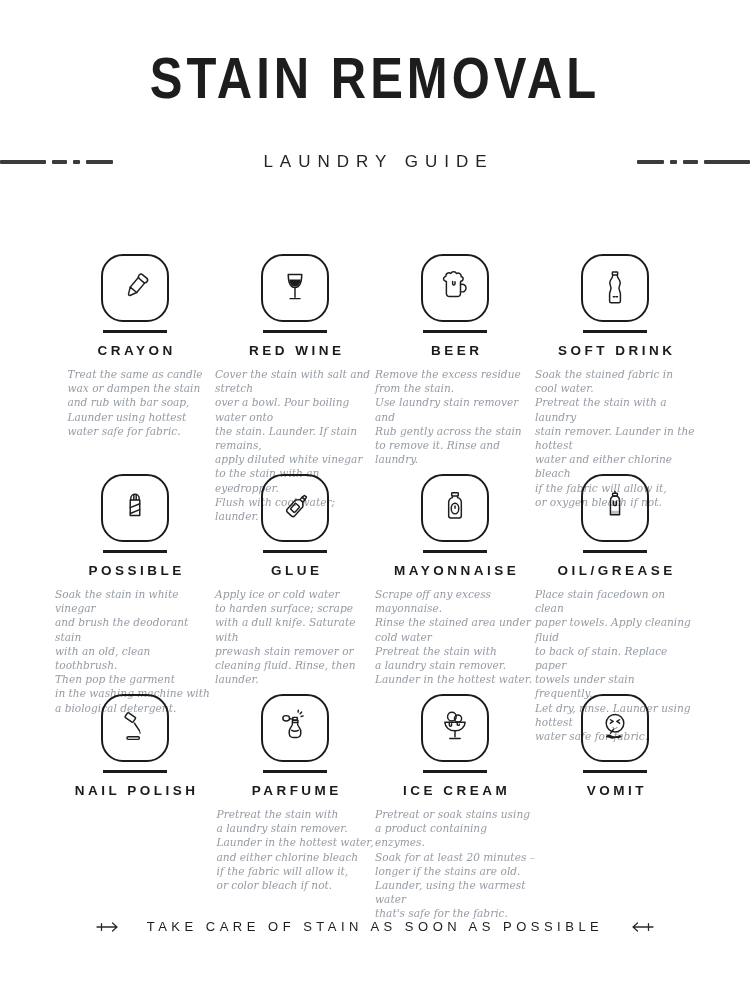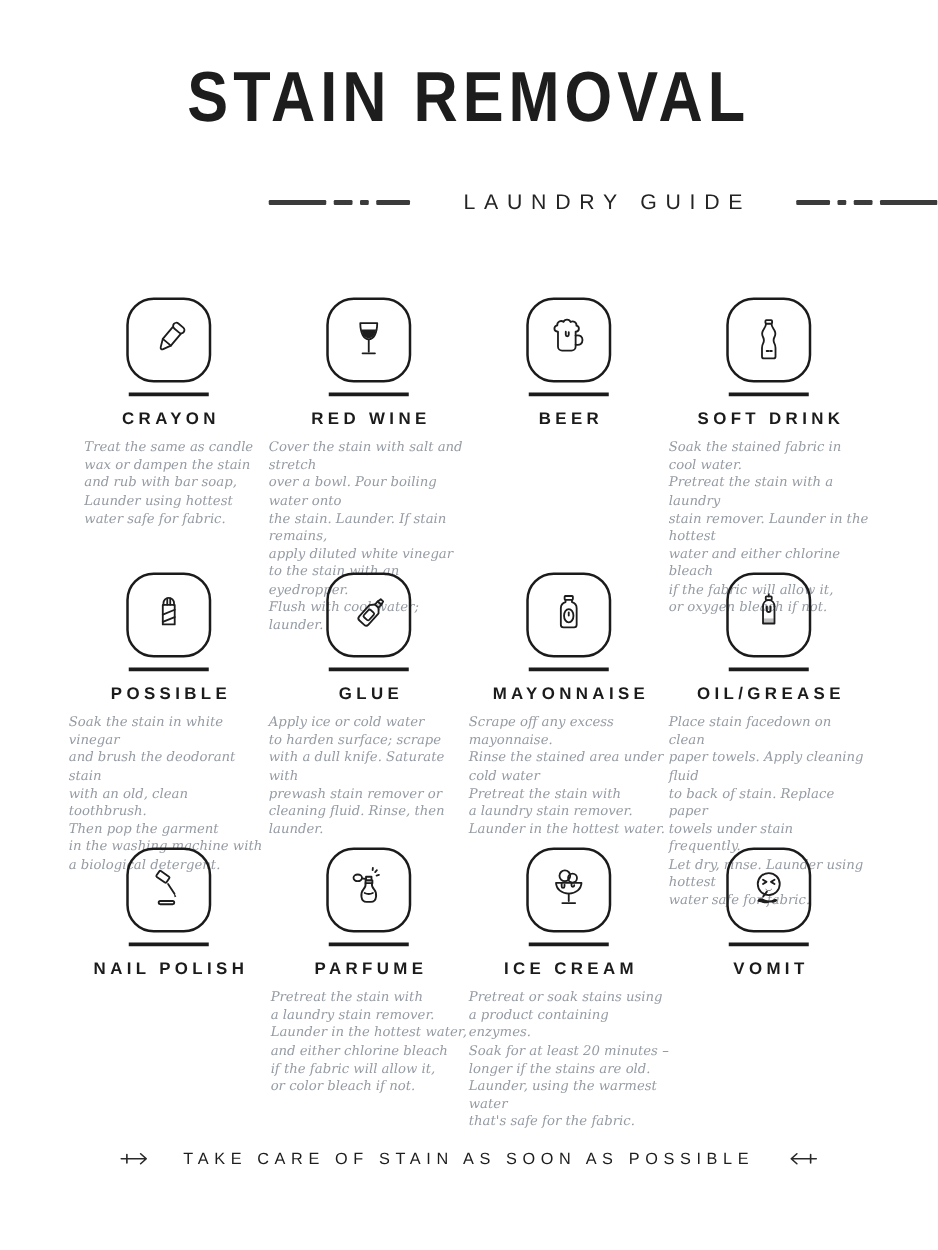--- a/index.html
+++ b/index.html
@@ -12,32 +12,32 @@
 
   .main-title{
     position:absolute;top:46px;left:0;right:0;
     text-align:center;font-size:49px;font-weight:600;letter-spacing:4px;
     color:#1d1d1d;transform:scaleY(1.16);transform-origin:top center;
     white-space:nowrap;
   }
 
   .divider-row{
     position:absolute;top:150px;left:0;right:0;height:24px;
-    display:flex;align-items:center;justify-content:flex-end;
+    display:flex;align-items:center;justify-content:space-between;
   }
   .dash-group{display:flex;align-items:center;gap:6px;}
   .dash{height:3.5px;background:#3b3b3b;border-radius:1px;}
   .d46{width:46px}.d27{width:27px}.d15{width:15px}.d7{width:7px}
   .subtitle{
     font-size:17px;letter-spacing:7px;color:#242424;margin:0 36px;
     font-weight:400;white-space:nowrap;text-indent:7px;
   }
 
   .grid{
-    position:absolute;top:238px;left:55px;
+    position:absolute;top:254px;left:55px;
     display:grid;grid-template-columns:repeat(4,160px);grid-auto-rows:220px;
   }
   .cell{display:flex;flex-direction:column;align-items:center;}
   .iconbox{
     width:68px;height:68px;box-sizing:border-box;
     border:2.4px solid #1b1b1b;border-radius:22px;
     display:flex;align-items:center;justify-content:center;flex:0 0 auto;
   }
   .glyph{width:44px;height:44px;stroke:#1d1d1d;fill:none;
     stroke-width:1.6;stroke-linecap:round;stroke-linejoin:round;}
@@ -126,20 +126,25 @@
       <div class="iconbox">
         <svg class="glyph" viewBox="0 0 48 48">
           <path d="M13.8 16.6 c-2.8 -0.4 -3.4 -4.4 0.2 -5.3 c-0.4 -3.1 3.2 -4.9 5.4 -3.1 c1.1 -2.7 5.2 -2.6 6.2 0.1 c2.4 -1.5 5.6 0.5 5.1 3.2 c3.2 0.9 2.6 4.8 -0.2 5.2"></path>
           <path d="M21.4 16.8 v2.6 c0 1.8 2.6 1.8 2.6 0 v-2.2"></path>
           <path d="M14.6 16.8 v12.8 a3.6 3.6 0 0 0 3.6 3.6 h8.2 a3.6 3.6 0 0 0 3.6 -3.6 V16.8"></path>
           <path d="M30 20.2 c4.2 -0.9 6 1.2 6 3.9 c0 2.7 -2 4.8 -6 3.9"></path>
         </svg>
       </div>
       <div class="rule"></div>
       <div class="item-title">BEER</div>
+      <div class="item-desc">Remove the excess residue
+from the stain.
+Use laundry stain remover and
+Rub gently across the stain
+to remove it. Rinse and laundry.</div>
     </div>
 
     <div class="cell">
       <div class="iconbox">
         <svg class="glyph" viewBox="0 0 48 48">
           <rect x="21.1" y="6.6" width="5.8" height="3.2" rx="0.8"></rect>
           <path d="M21.6 9.8 c0 2.6 -1.6 4 -2.7 6.1 c-1 1.9 -0.8 3.7 0.1 5.5 c1 1.9 1 3.9 0 5.8 c-0.7 1.3 -0.9 2.3 -0.9 3.7 v7.5 c0 1 0.7 1.7 1.7 1.7 h8.4 c1 0 1.7 -0.7 1.7 -1.7 v-7.5 c0 -1.4 -0.2 -2.4 -0.9 -3.7 c-1 -1.9 -1 -3.9 0 -5.8 c0.9 -1.8 1.1 -3.6 0.1 -5.5 c-1.1 -2.1 -2.7 -3.5 -2.7 -6.1"></path>
           <path d="M22.2 33.6 h1.5 M25.2 33.6 h1.5"></path>
         </svg>
       </div>

